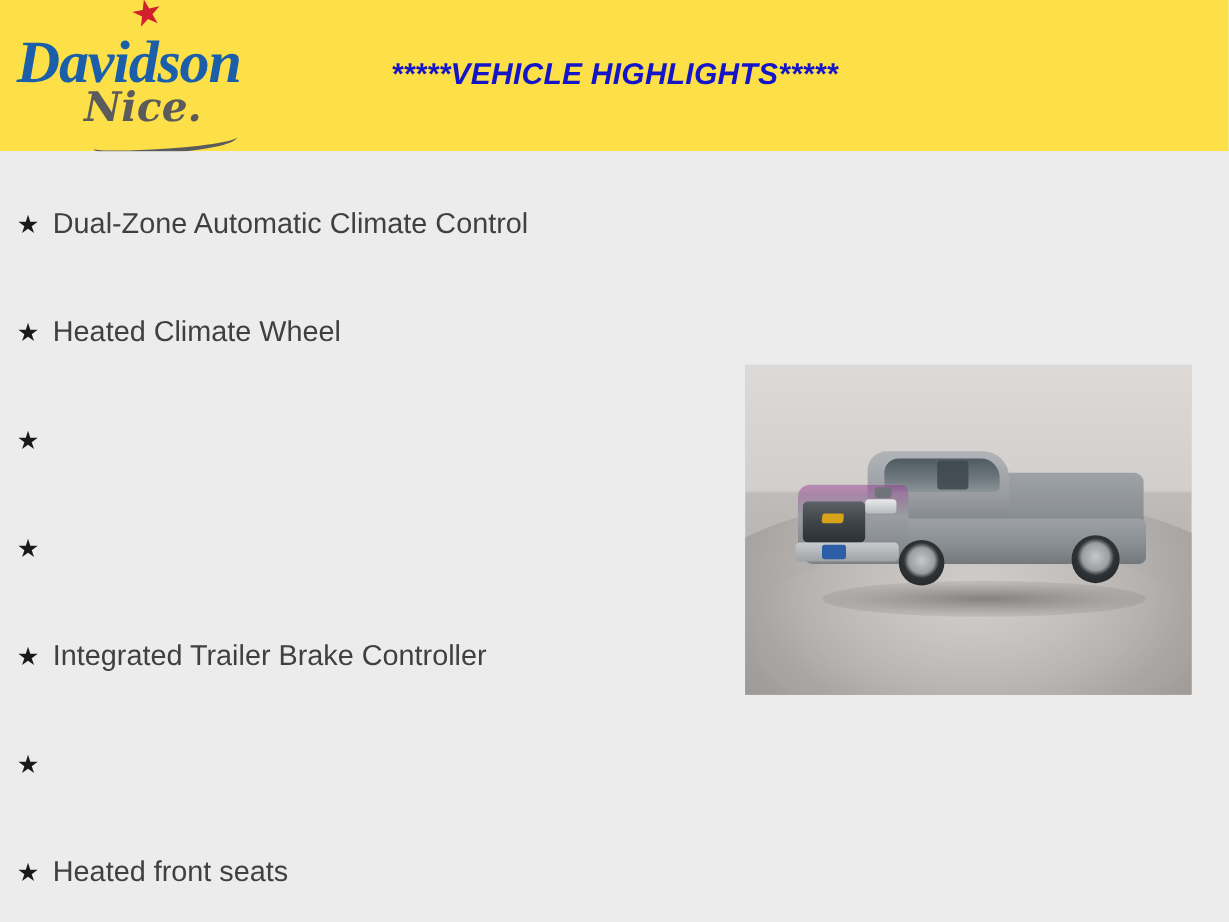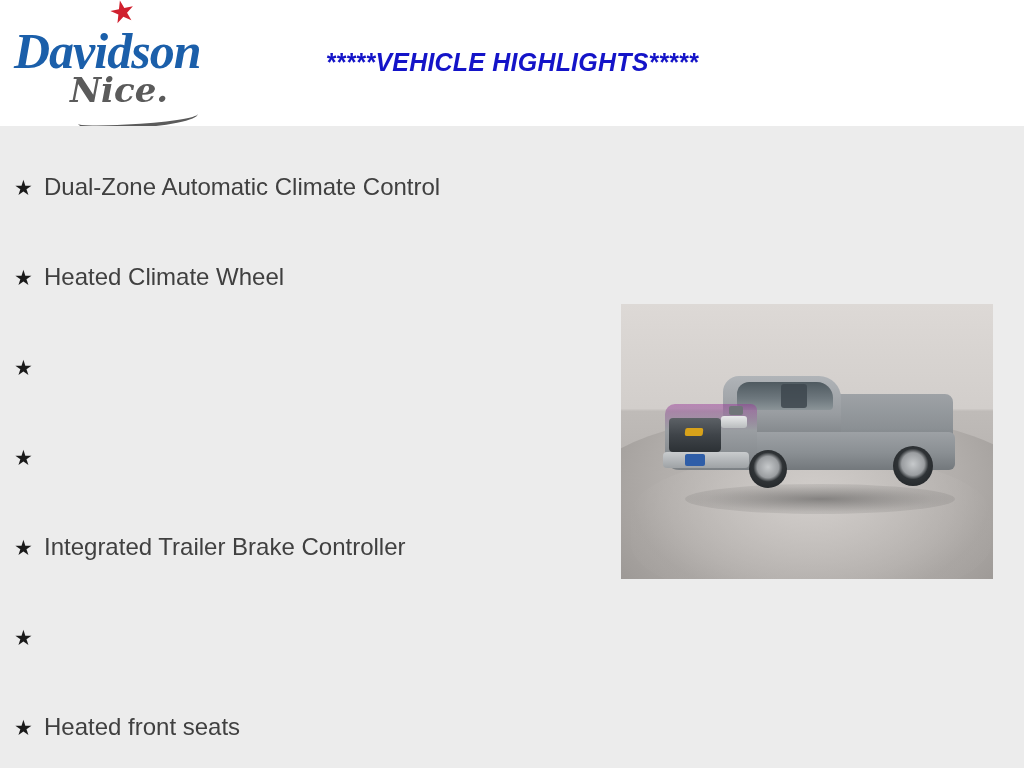--- a/index.html
+++ b/index.html
@@ -20,21 +20,21 @@
     background: #ececec;
   }
 
   
   .header {
     position: absolute;
     top: 0;
     left: 0;
     width: 1024px;
     height: 126px;
-    background: #ffffff;
+    background: #fde047;
     box-sizing: border-box;
   }
   .logo {
     position: absolute;
     left: 14px;
     top: 10px;
     width: 262px;
     height: 108px;
   }
   .logo-name {

